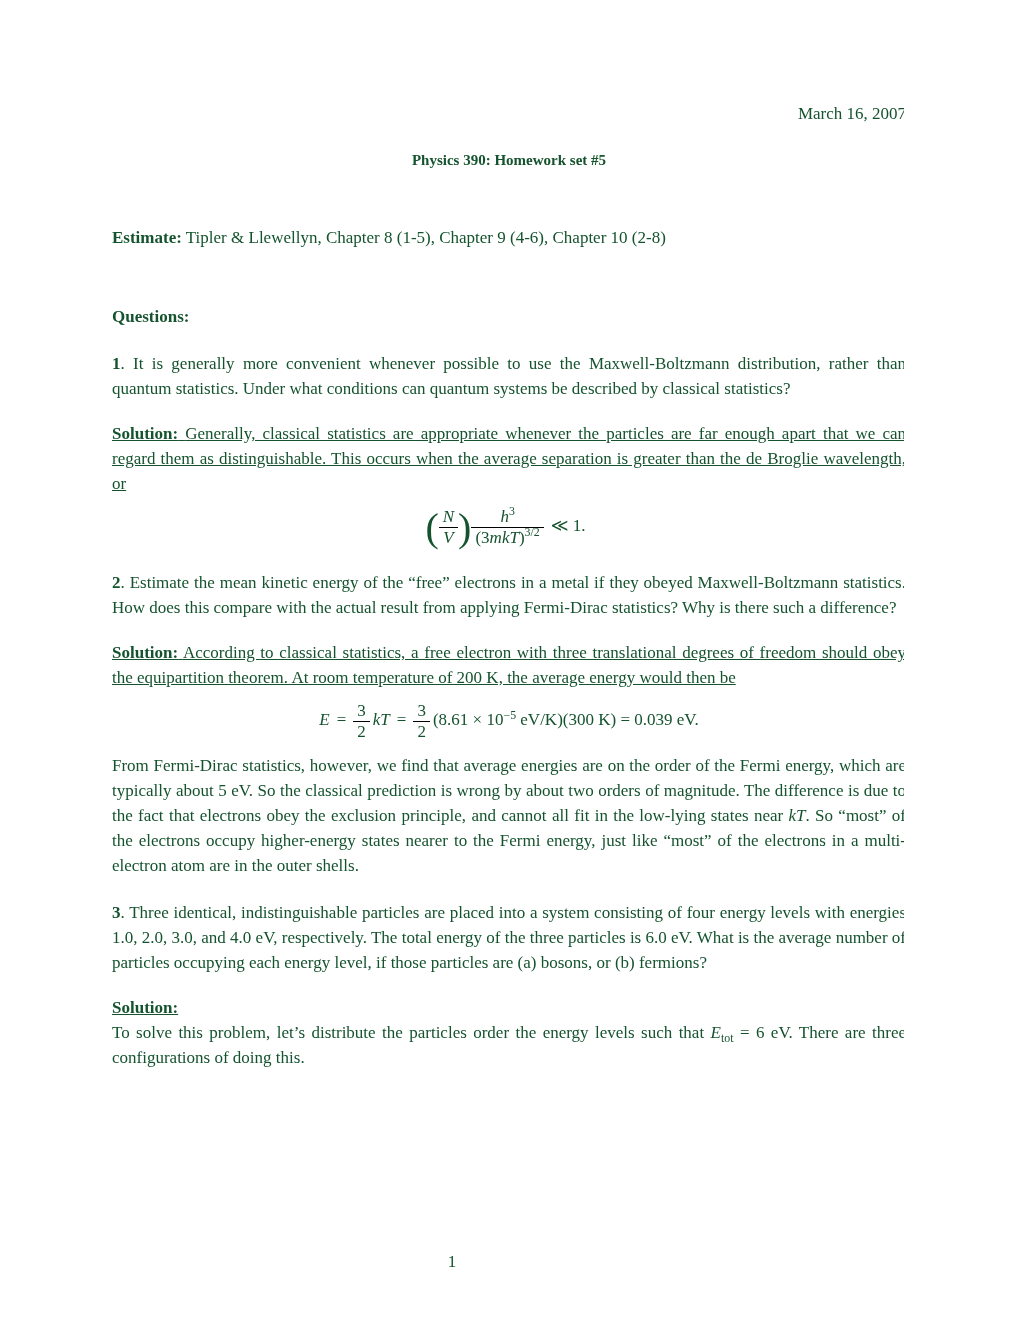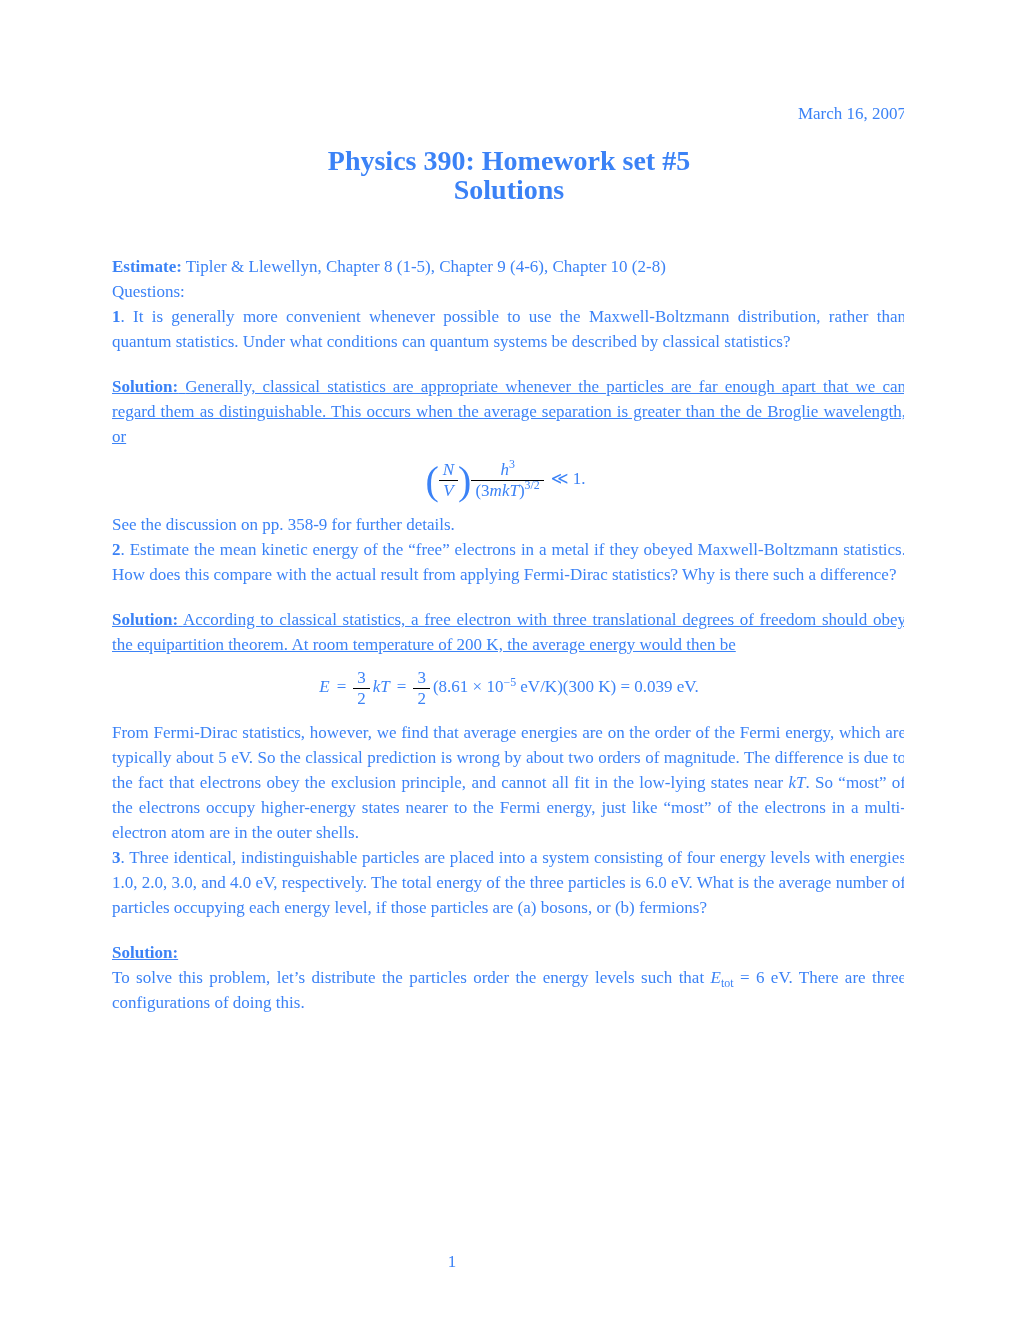--- a/index.html
+++ b/index.html
@@ -5,21 +5,21 @@
   html, body {
     margin: 0;
     padding: 0;
     background: #ffffff;
   }
   .page {
     position: relative;
     width: 904px;
     height: 1320px;
     background: #ffffff;
-    color: #3b82f6;
+    color: #14532d;
     font-family: "Liberation Serif", "DejaVu Serif", serif;
     font-size: 17px;
     overflow: hidden;
   }
   .content {
     position: absolute;
     left: 112px;
     top: 102px;
     width: 794px;
   }
@@ -30,28 +30,28 @@
   }
   .bold { font-weight: bold; }
   .date {
     text-align: right;
     margin-bottom: 20px;
     line-height: 24px;
   }
   h1.title {
     margin: 0;
     text-align: center;
-    font-size: 28px;
+    font-size: 15px;
     line-height: 29px;
     font-weight: bold;
   }
   .title-line { display: block; }
   .reading { margin-top: 50px; }
-  .questions-heading { font-weight: normal; }
-  .qpara { }
+  .questions-heading { margin-top: 54px; font-weight: bold; }
+  .qpara { margin-top: 22px; }
   .spara { margin-top: 20px; text-decoration: underline; }
   .followup { margin-top: 2px; }
 
   
   .display-math {
     text-align: center;
     margin: 11px 0;
     line-height: 22px;
   }
   .frac {
@@ -100,40 +100,38 @@
 </head>
 <body>
 
 <div class="page">
   <div class="content">
 
     <p class="date">March 16, 2007</p>
 
     <h1 class="title">
       <span class="title-line">Physics 390: Homework set #5</span>
-      <span class="title-line">Solutions</span>
     </h1>
 
     <p class="reading">
       <span class="bold">Estimate:</span>
       <span>Tipler &amp; Llewellyn, Chapter 8 (1-5), Chapter 9 (4-6), Chapter 10 (2-8)</span>
     </p>
 
     <p class="questions-heading">Questions:</p>
 
     <p class="qpara"><span class="bold">1</span><span>. It is generally more convenient whenever possible to use the Maxwell-Boltzmann distribution, rather than quantum statistics. Under what conditions can quantum systems be described by classical statistics?</span></p>
 
     <p class="spara">
       <span class="bold">Solution:</span>
       <span>Generally, classical statistics are appropriate whenever the particles are far enough apart that we can regard them as distinguishable. This occurs when the average separation is greater than the de Broglie wavelength, or</span>
     </p>
 
     <div class="display-math"><span class="bigparen">(</span><span class="frac"><span class="num mi">N</span><span class="den mi">V</span></span><span class="bigparen">)</span><span class="frac gap-left"><span class="num"><span class="mi">h</span><span class="msup">3</span></span><span class="den"><span>(3</span><span class="mi">mkT</span><span>)</span><span class="msup">3/2</span></span></span><span class="mrel">≪ 1.</span></div>
 
-    <p class="followup">See the discussion on pp. 358-9 for further details.</p>
 
     <p class="qpara"><span class="bold">2</span><span>. Estimate the mean kinetic energy of the “free” electrons in a metal if they obeyed Maxwell-Boltzmann statistics. How does this compare with the actual result from applying Fermi-Dirac statistics? Why is there such a difference?</span></p>
 
     <p class="spara">
       <span class="bold">Solution:</span>
       <span>According to classical statistics, a free electron with three translational degrees of freedom should obey the equipartition theorem. At room temperature of 200 K, the average energy would then be</span>
     </p>
 
     <div class="display-math"><span class="mi">E</span><span class="mrel">=</span><span class="frac"><span class="num">3</span><span class="den">2</span></span><span class="mi gap-left-sm">kT</span><span class="mrel">=</span><span class="frac"><span class="num">3</span><span class="den">2</span></span><span class="gap-left-sm">(8.61 × 10</span><span class="msup">−5</span><span> eV/K)(300 K) = 0.039 eV.</span></div>
 

